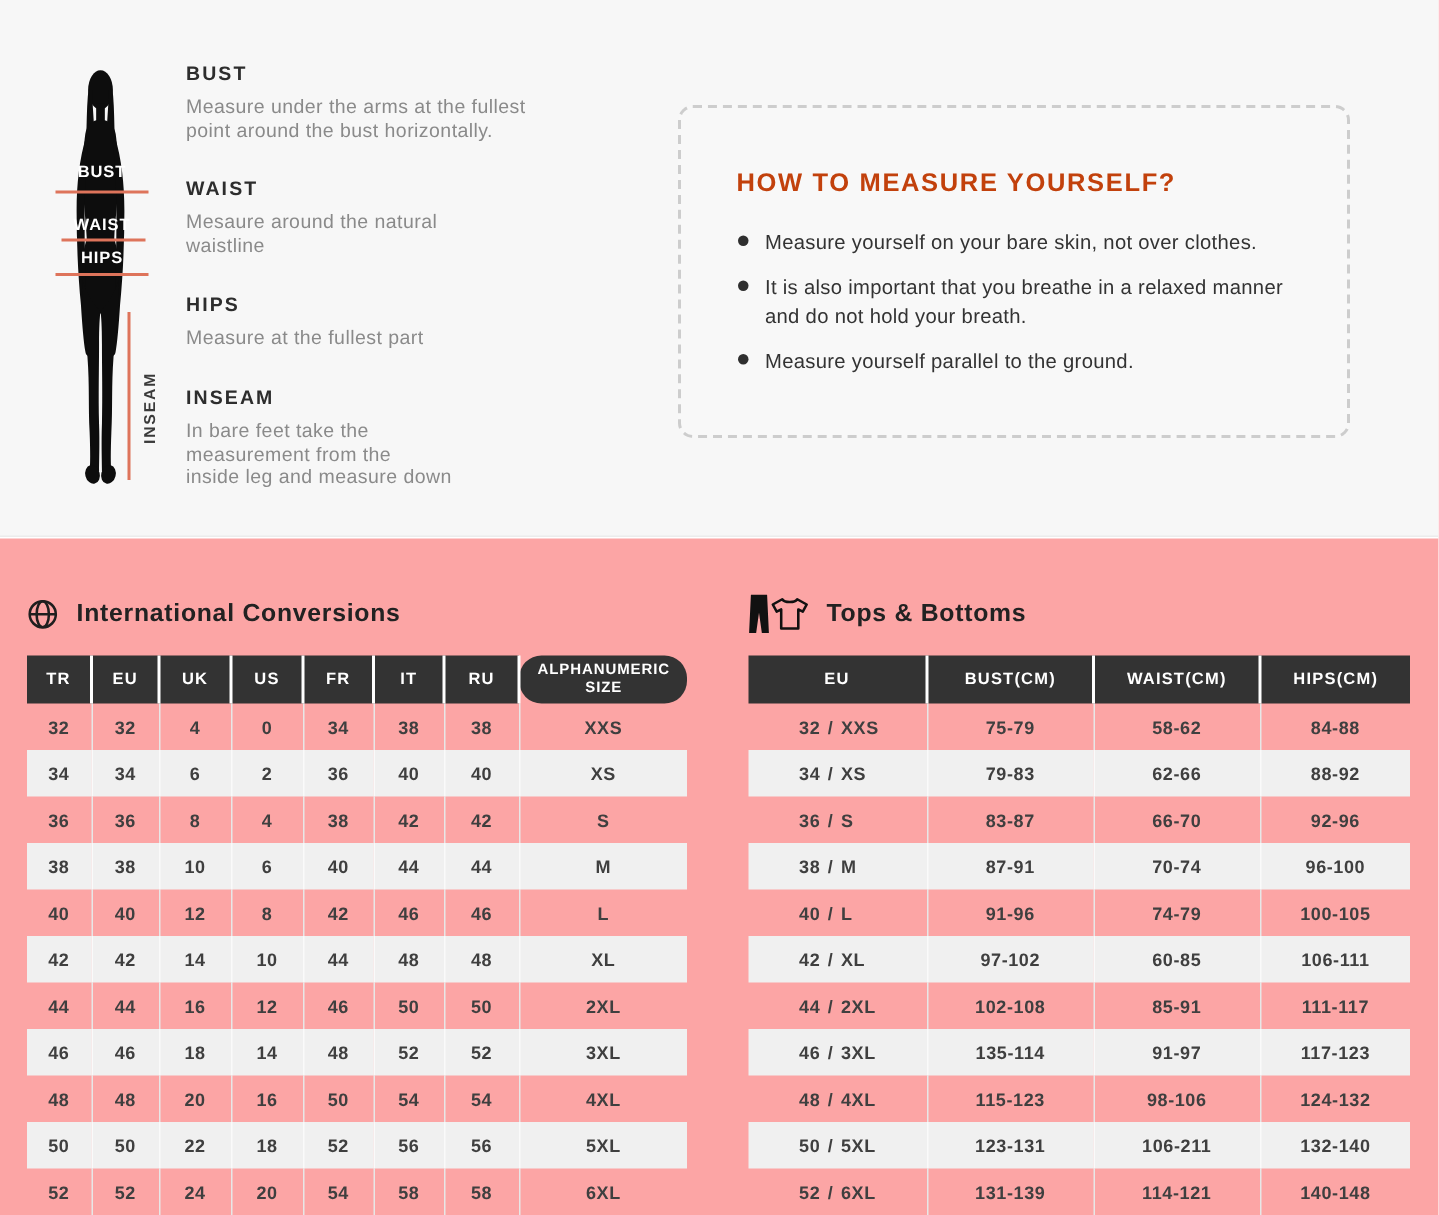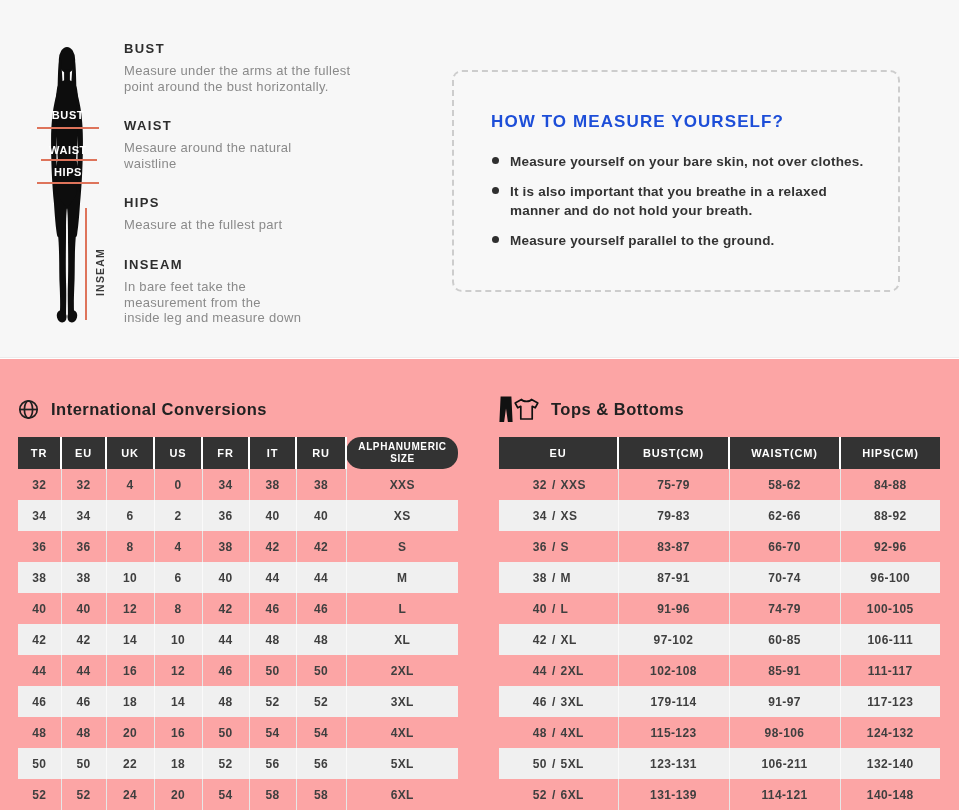--- a/index.html
+++ b/index.html
@@ -30,24 +30,24 @@
   .measure-item { margin-bottom:24px; }
   .measure-item h3 { font-size:13px; font-weight:700; letter-spacing:1.4px;
     color:#2d2d2d; }
   .measure-item p { margin-top:7px; font-size:13px; line-height:1.2;
     letter-spacing:.3px; color:#8a8a8a; white-space:pre-line; }
 
   .howto-box { position:absolute; left:452px; top:70px; width:448px; height:222px;
     border:2px dashed #cdcdcd; border-radius:10px; background:#f8f8f8;
     padding:40px 30px 0 37px; }
   .howto-box h2 { font-size:17px; font-weight:800; letter-spacing:1.1px;
-    color:#1d4ed8; margin-bottom:20px; }
+    color:#c2410c; margin-bottom:20px; }
   .howto-box ul { list-style:none; }
   .howto-box li { position:relative; padding-left:19px; margin-bottom:11px;
-    font-size:13.5px; font-weight:700; letter-spacing:.2px; line-height:1.42;
+    font-size:13.5px; font-weight:400; letter-spacing:.2px; line-height:1.42;
     color:#333; max-width:392px; }
   .howto-box li::before { content:""; position:absolute; left:1px; top:5px;
     width:7px; height:7px; border-radius:50%; background:#2f2f2f; }
 
   
   .bottom-section { position:absolute; left:0; top:359px; width:959px; height:451px;
     background:#fca5a5; }
   .table-block { position:absolute; top:37px; }
   .conv-block { left:18px; width:440px; }
   .tops-block { left:499px; width:441px; }
@@ -407,21 +407,21 @@
               <td>111-117</td>
             </tr>
             <tr>
               <td>
                 <span class="eu-cell-inner">
                   <span class="eu-num">46</span>
                   <span class="eu-sep">/</span>
                   <span class="eu-size">3XL</span>
                 </span>
               </td>
-              <td>179-114</td>
+              <td>135-114</td>
               <td>91-97</td>
               <td>117-123</td>
             </tr>
             <tr>
               <td>
                 <span class="eu-cell-inner">
                   <span class="eu-num">48</span>
                   <span class="eu-sep">/</span>
                   <span class="eu-size">4XL</span>
                 </span>

